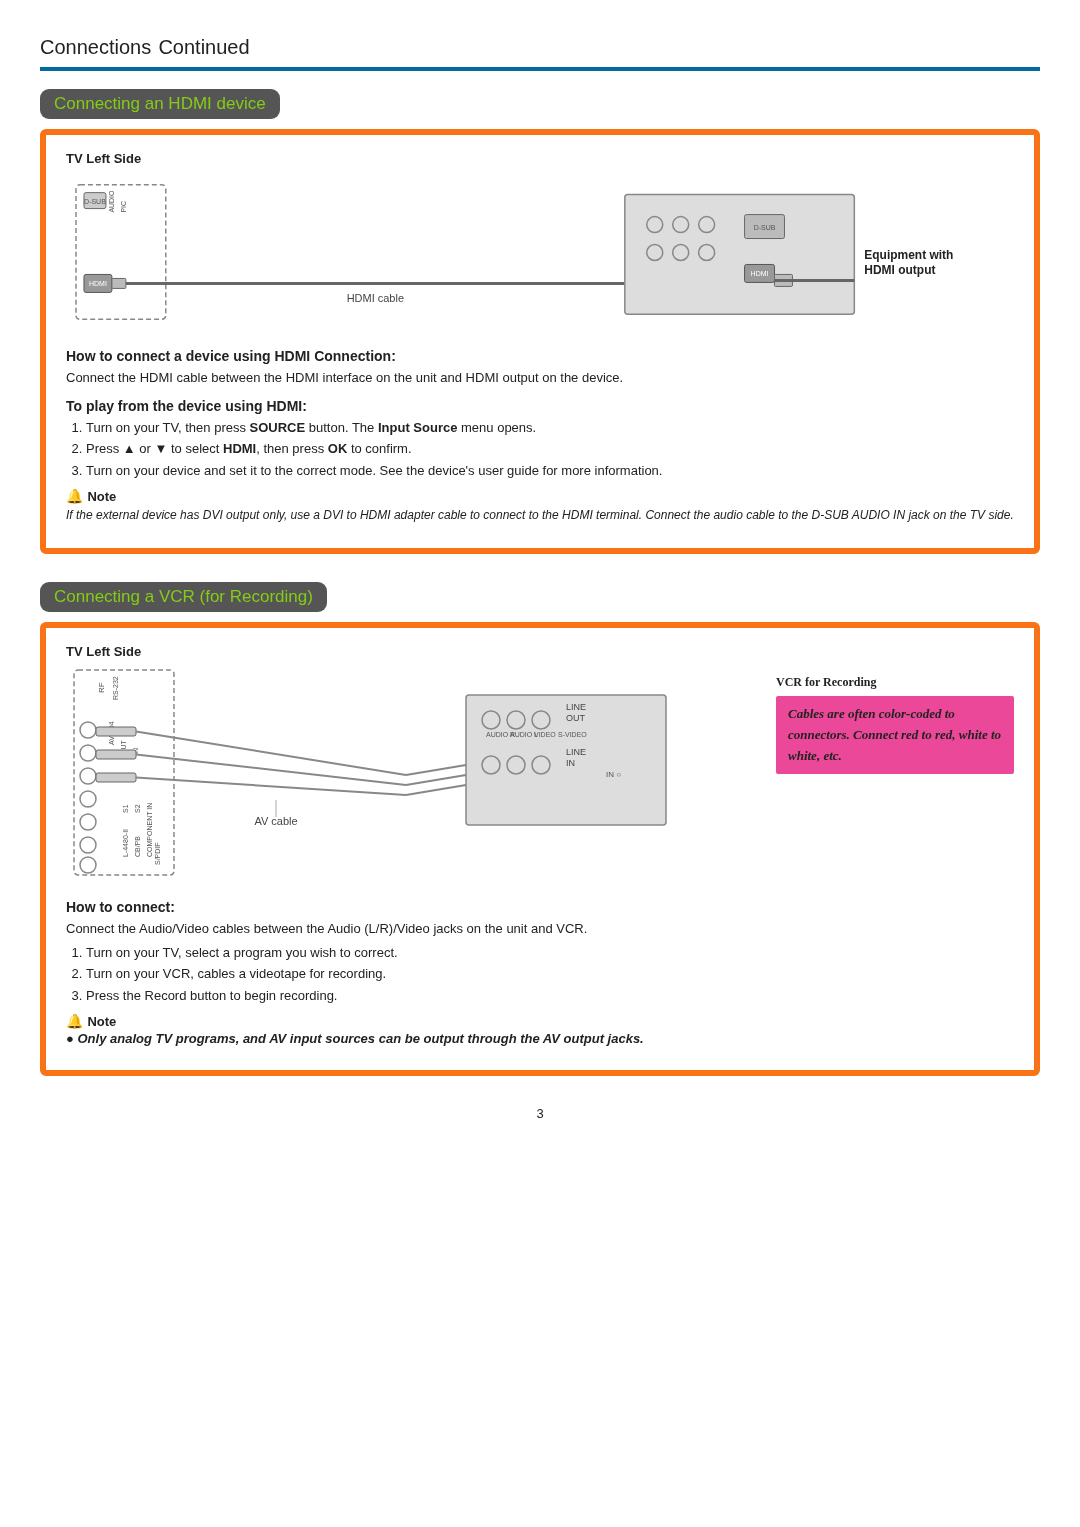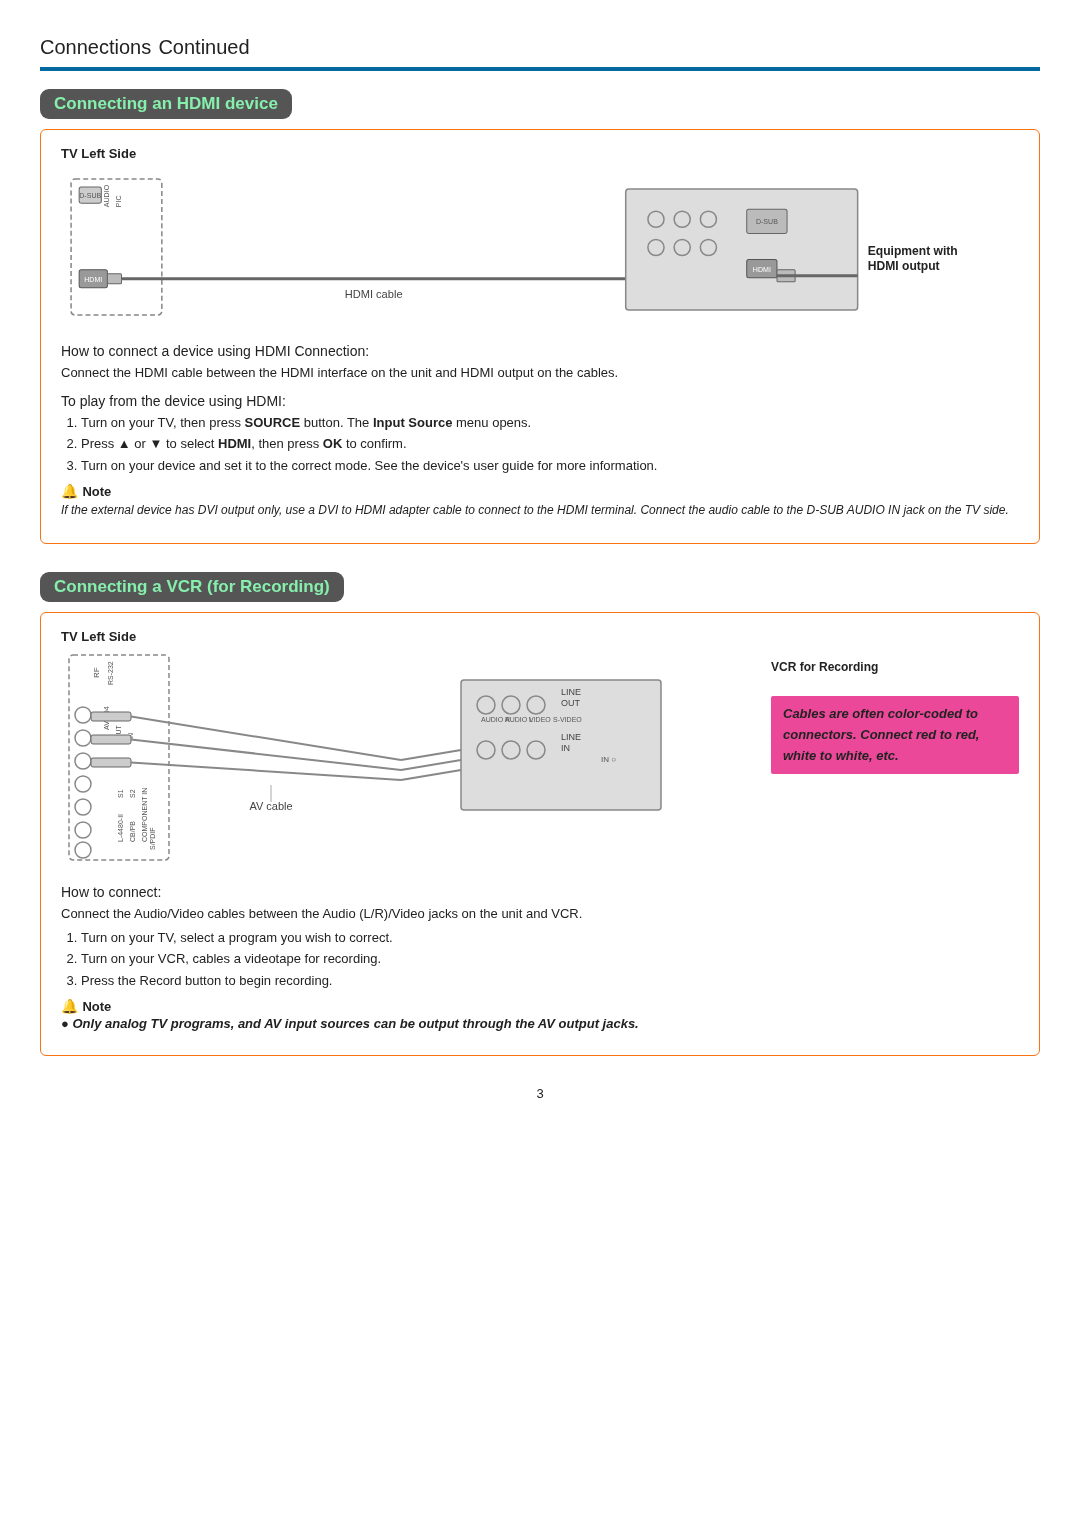--- a/index.html
+++ b/index.html
@@ -22,32 +22,32 @@
       margin-bottom: 18px;
     }
     .page-title span {
       font-weight: normal;
       font-size: 20px;
     }
 
     
     .section-header {
       background: #555;
-      color: #86efac;
+      color: #84cc16;
       font-size: 17px;
-      font-weight: bold;
+      font-weight: normal;
       padding: 5px 14px;
       margin-bottom: 10px;
       display: inline-block;
       border-radius: 9px;
     }
 
     
     .connection-box {
-      border: 1px solid #f97316;
+      border: 6px solid #f97316;
       border-radius: 6px;
       padding: 16px 20px;
       margin-bottom: 28px;
     }
 
     
     .tv-side-label {
       font-weight: bold;
       font-size: 13px;
       margin-bottom: 6px;
@@ -57,21 +57,21 @@
     .diagram-area {
       display: flex;
       align-items: center;
       margin-bottom: 16px;
       min-height: 140px;
       position: relative;
     }
 
     
     .sub-heading {
-      font-weight: normal;
+      font-weight: bold;
       font-size: 14px;
       margin: 10px 0 4px 0;
     }
 
     p { margin-bottom: 4px; line-height: 1.5; }
 
     ol { margin-left: 20px; margin-bottom: 6px; }
     ol li { margin-bottom: 2px; line-height: 1.5; }
 
     
@@ -184,21 +184,21 @@
       <line x1="710" y1="106" x2="790" y2="106" stroke="#666" stroke-width="3"></line>
 
       <text x="800" y="85" font-size="12" font-weight="bold" fill="#222">Equipment with</text>
       <text x="800" y="100" font-size="12" font-weight="bold" fill="#222">HDMI output</text>
     </svg>
   </div>
 
   <div class="sub-heading">
     <span>How to connect a device using HDMI Connection:</span>
   </div>
-  <p>Connect the HDMI cable between the HDMI interface on the unit and HDMI output on the cables.</p>
+  <p>Connect the HDMI cable between the HDMI interface on the unit and HDMI output on the device.</p>
 
   <div class="sub-heading">To play from the device using HDMI:</div>
   <ol>
     <li>Turn on your TV,  then press <strong>SOURCE</strong> button. The <strong>Input Source</strong> menu opens.</li>
     <li>Press ▲ or ▼ to select <strong>HDMI</strong>, then press <strong>OK</strong> to confirm.</li>
     <li>Turn on your device and set it to the correct mode. See the device's user guide for more information.</li>
   </ol>
 
   <div class="note-box">
     <div class="note-label">
@@ -278,21 +278,21 @@
       <text x="500" y="101" font-size="9" fill="#444">IN</text>
 
       <text x="540" y="112" font-size="8" fill="#555">IN ○</text>
 
       <line x1="400" y1="100" x2="340" y2="110" stroke="#888" stroke-width="2"></line>
       <line x1="400" y1="110" x2="340" y2="120" stroke="#888" stroke-width="2"></line>
       <line x1="400" y1="120" x2="340" y2="130" stroke="#888" stroke-width="2"></line>
 
     </svg>
 
-    <div style="display:flex; flex-direction:column; align-items:flex-start; gap:16px; padding-top:10px;">
+    <div style="display:flex; flex-direction:column; align-items:flex-start; gap:0; padding-top:10px;font-family:Liberation Serif, serif;">
       <div style="text-align:right; margin-bottom:6px;">
         <div style="font-weight:bold; font-size:12px;">VCR for Recording</div>
       </div>
       <div class="cable-note-box">
         <span>Cables are often color-coded to connectors. Connect red to red, white to white, etc.</span>
       </div>
     </div>
   </div>
 
   <div class="sub-heading">How to connect:</div>

